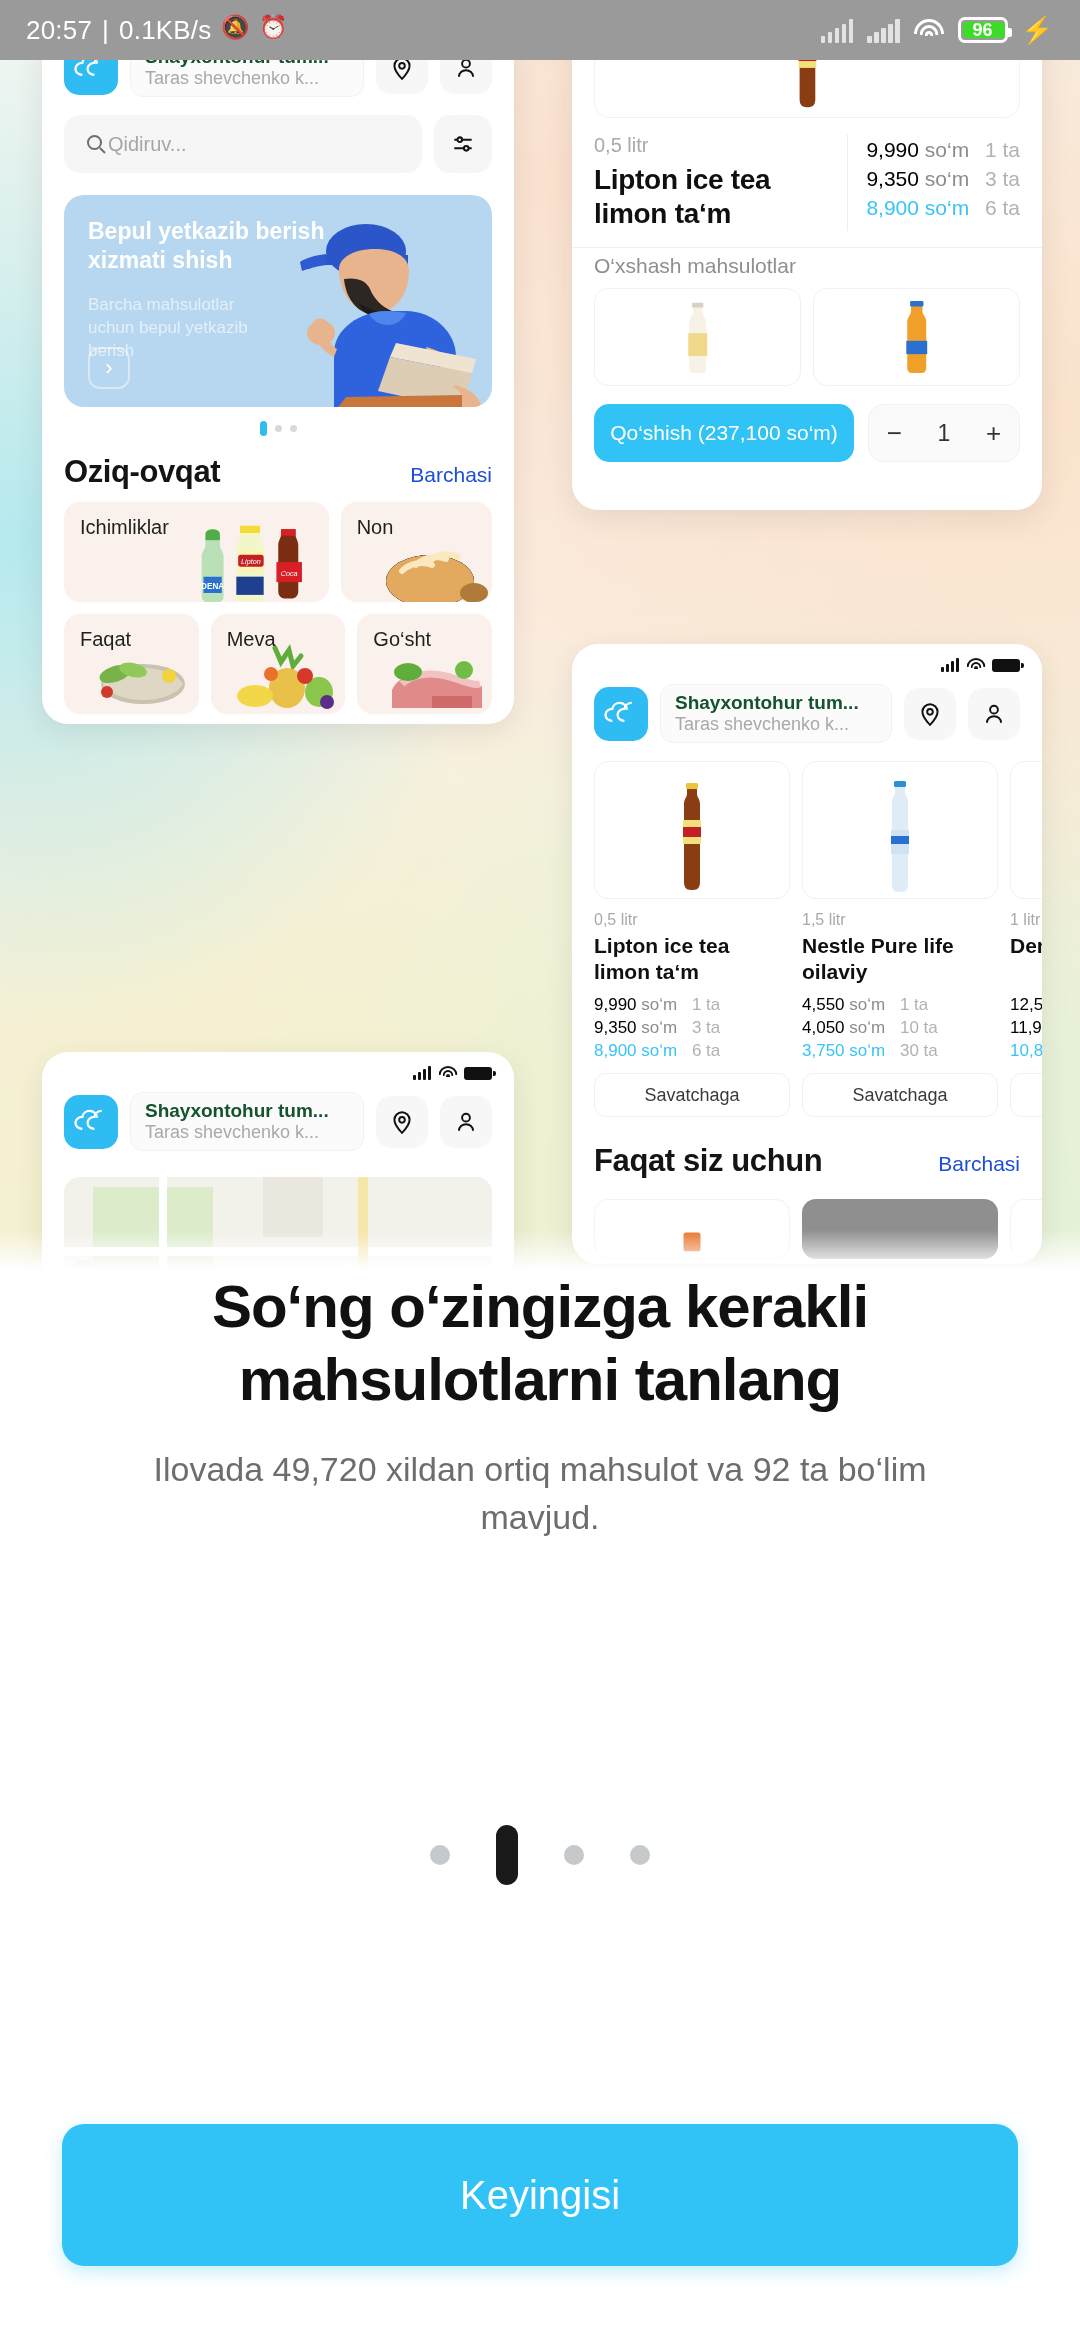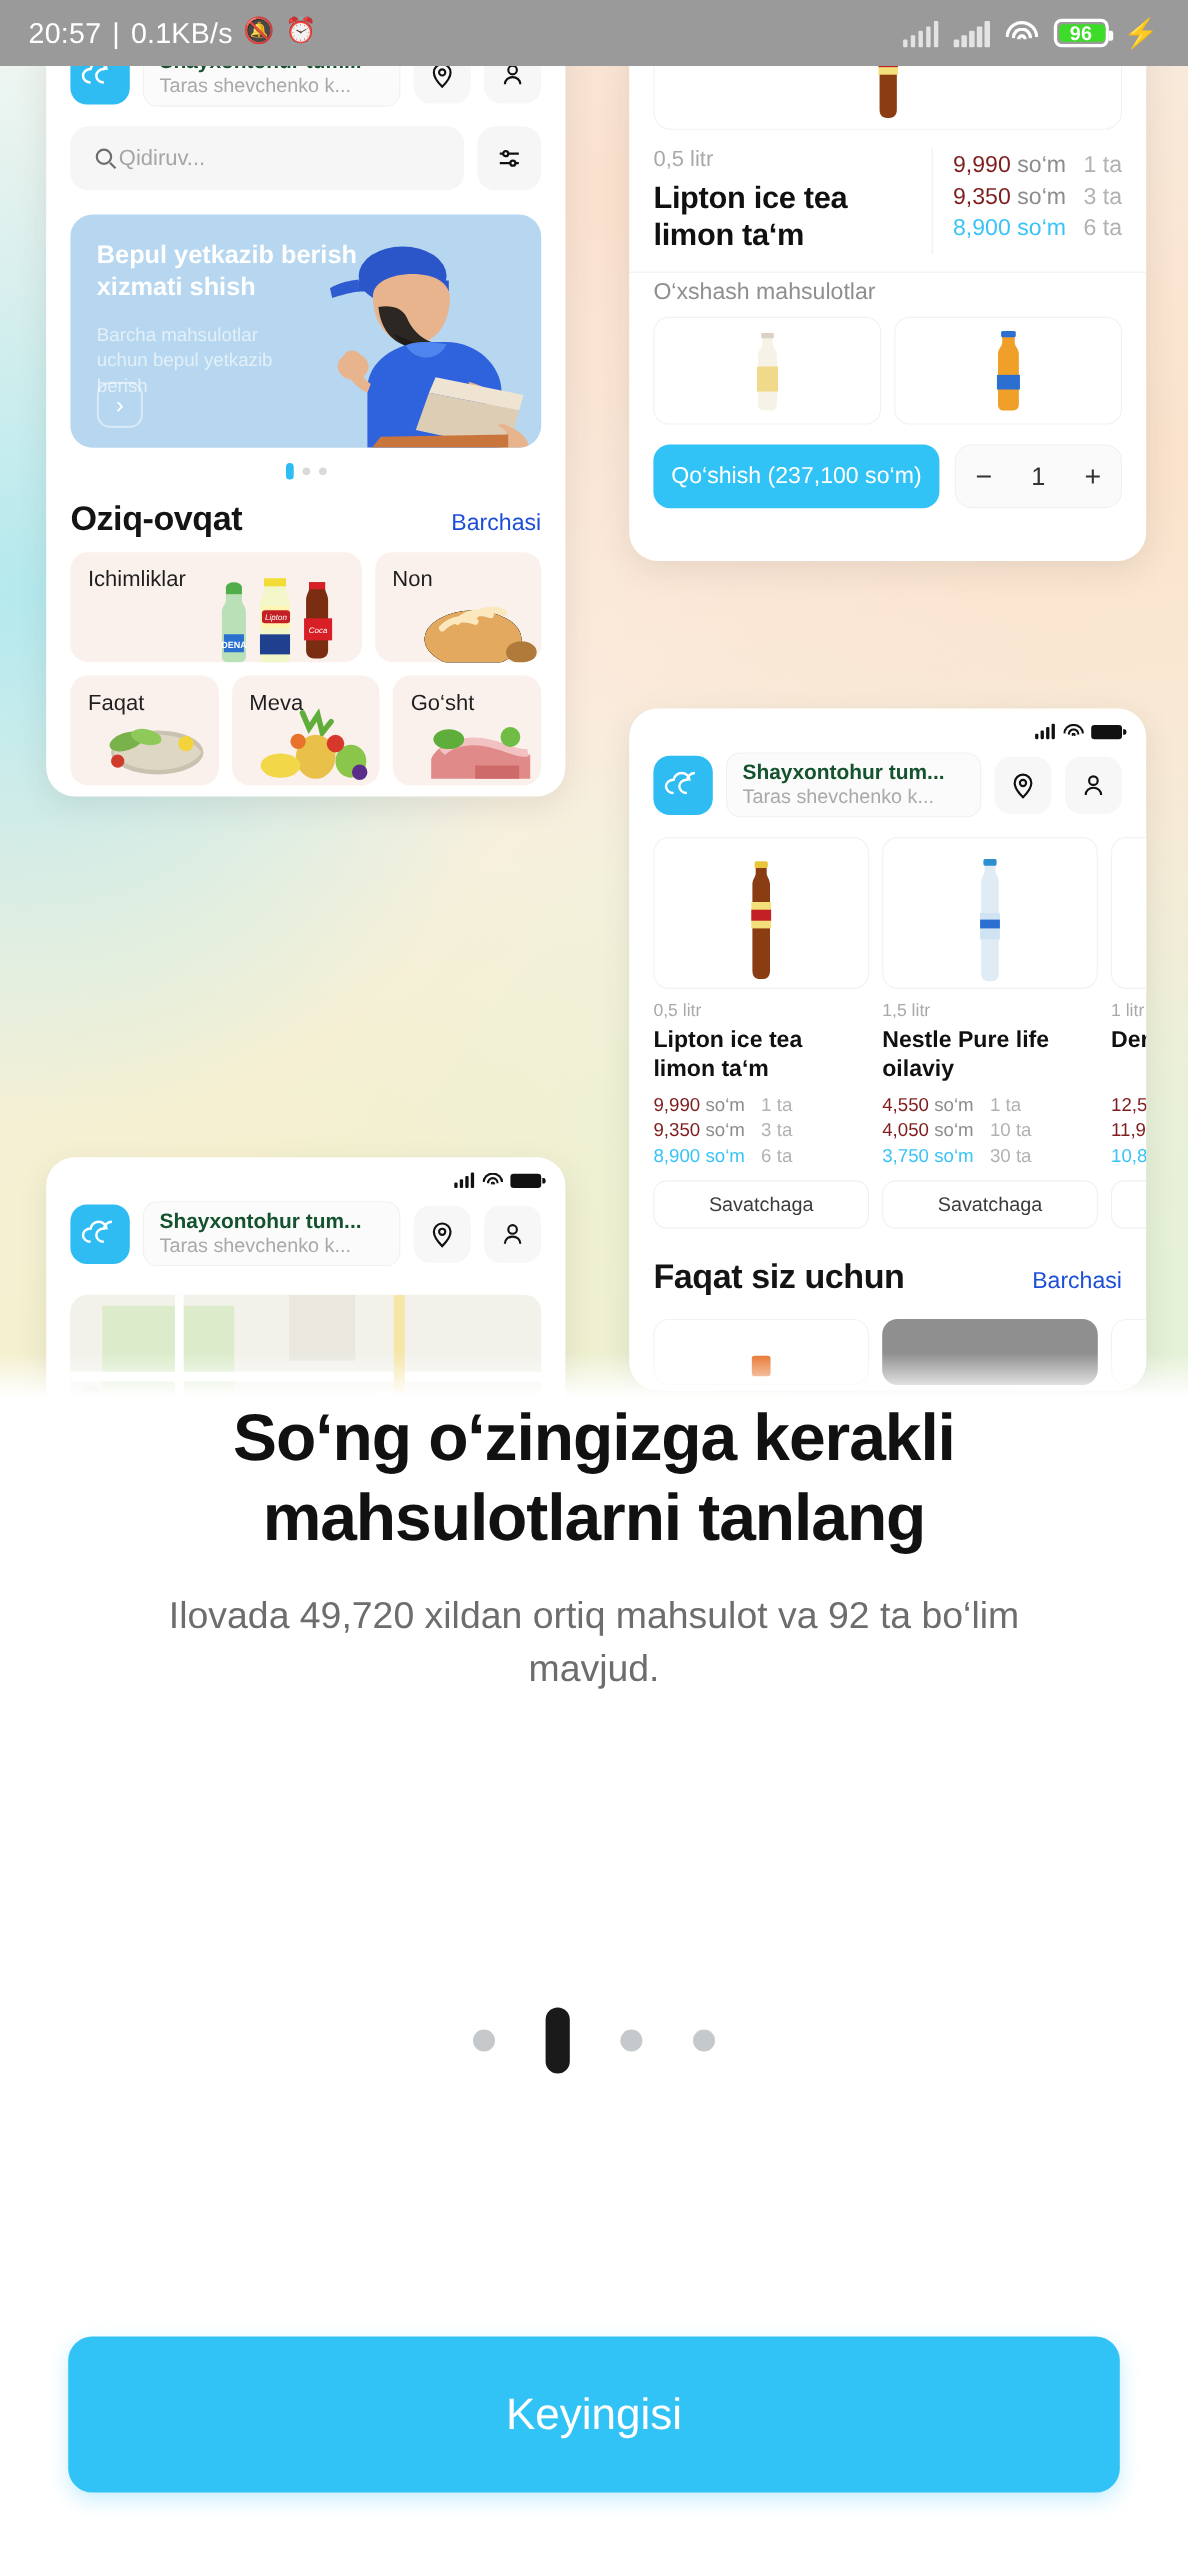--- a/index.html
+++ b/index.html
@@ -115,21 +115,21 @@
 
   
   .prod-img-box { margin:0 22px; height:120px; border-radius:16px; border:1px solid #f2f2f2;
                   display:flex; align-items:flex-end; justify-content:center; overflow:hidden;}
   .prod-info { display:flex; padding:16px 22px 12px; gap:18px; }
   .prod-left { flex:1 1 auto; border-right:1px solid #eee; padding-right:14px;}
   .prod-vol { font-size:20px; color:#a9a9a9; margin-bottom:6px;}
   .prod-name { font-size:28px; font-weight:bold; color:#101010; line-height:1.22; letter-spacing:-.3px;}
   .prod-prices { flex:0 0 auto; display:flex; flex-direction:column; gap:5px; padding-top:4px;}
   .pr { font-size:21px; color:#8c8c8c; white-space:nowrap;}
-  .pr b { font-weight:normal; color:#7f1d1d;}
+  .pr b { font-weight:normal; color:#000000;}
   .pr.hl b, .pr.hl .cur { color:#39c3f7; }
   .pr .qty { color:#b2b2b2; margin-left:10px;}
   .similar-h { padding:6px 22px 10px; font-size:21px; color:#8f8f8f; border-top:1px solid #f0f0f0; margin-top:4px;}
   .similar-row { display:flex; gap:12px; padding:0 22px;}
   .sim-card { flex:1; height:98px; border:1px solid #f1f1f1; border-radius:14px;
               display:flex; align-items:center; justify-content:center; overflow:hidden;}
   .cart-row { display:flex; gap:14px; padding:18px 22px 22px; align-items:center;}
   .add-btn { flex:1 1 auto; height:58px; border-radius:15px; background:#32c3f6; color:#fff;
              display:flex; align-items:center; justify-content:center; font-size:21px;}
   .stepper { flex:0 0 auto; width:152px; height:58px; border-radius:15px; background:#fafafa;

